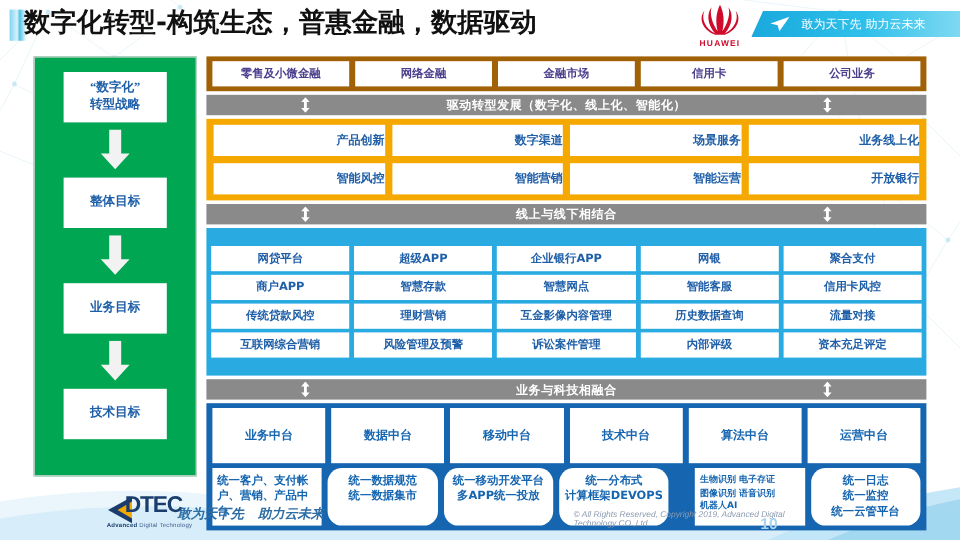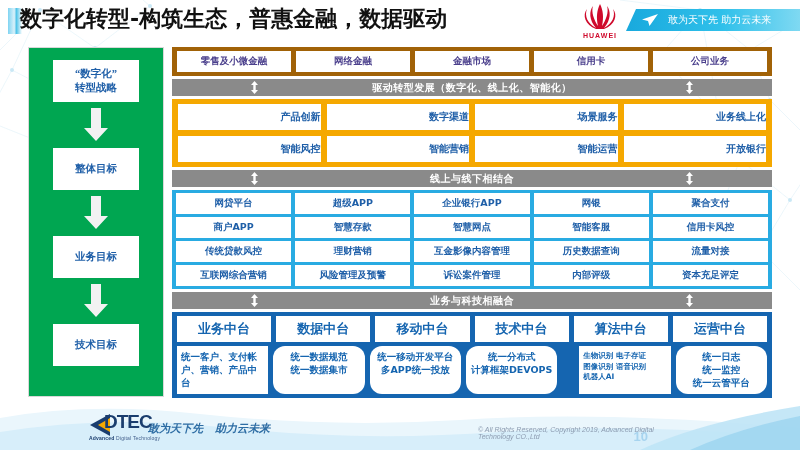--- a/index.html
+++ b/index.html
@@ -104,41 +104,41 @@
   }
   .orange-band .row { display: flex; gap: 6px; }
   .orange-band .row + .row { margin-top: 6px; }
   .orange-band .cell {
     flex: 1; background: #ffffff; text-align: right; padding: 6px 0;
     font-size: 10px; color: #1f5fa8; font-weight: bold;
     font-family: "DejaVu Sans", "Liberation Sans", sans-serif;
   }
 
   .blue-band {
-    background: #29abe2; padding: 3px 4px; margin-bottom: 3px;
+    background: #29abe2; padding: 15px 4px; margin-bottom: 3px;
   }
   .blue-band .row { display: flex; gap: 4px; }
   .blue-band .row + .row { margin-top: 3px; }
   .blue-band .cell {
     flex: 1; background: #ffffff; text-align: center; padding: 4px 0;
     font-size: 9.5px; color: #1f5fa8; font-weight: bold;
     font-family: "DejaVu Sans", "Liberation Sans", sans-serif;
   }
 
   .dark-blue-band {
     background: #1565b0; padding: 4px 5px;
   }
   .dark-blue-band .row { display: flex; gap: 5px; }
   .dark-blue-band .row + .row { margin-top: 4px; }
   .dark-blue-band .cell {
     flex: 1; background: #ffffff; text-align: center;
     color: #1565b0; font-weight: bold;
     font-family: "DejaVu Sans", "Liberation Sans", sans-serif;
   }
-  .dark-blue-band .head-cell { font-size: 13px; padding: 4px 0; }
+  .dark-blue-band .head-cell { font-size: 10px; padding: 16px 0; }
   .dark-blue-band .body-cell {
     font-size: 9.5px; padding: 5px 4px; min-height: 44px;
     text-align: left; line-height: 1.35;
   }
   .dark-blue-band .body-cell.ctr { text-align: center; border-radius: 12px; }
   .dark-blue-band .body-cell.tiny { font-size: 7.5px; line-height: 1.4; margin-left: 17px; }
 
   
   .footer { position: absolute; left: 0; bottom: 0; width: 672px; height: 48px; }
   .dtec-logo { position: absolute; left: 88px; bottom: 12px; width: 78px; height: 26px; }

